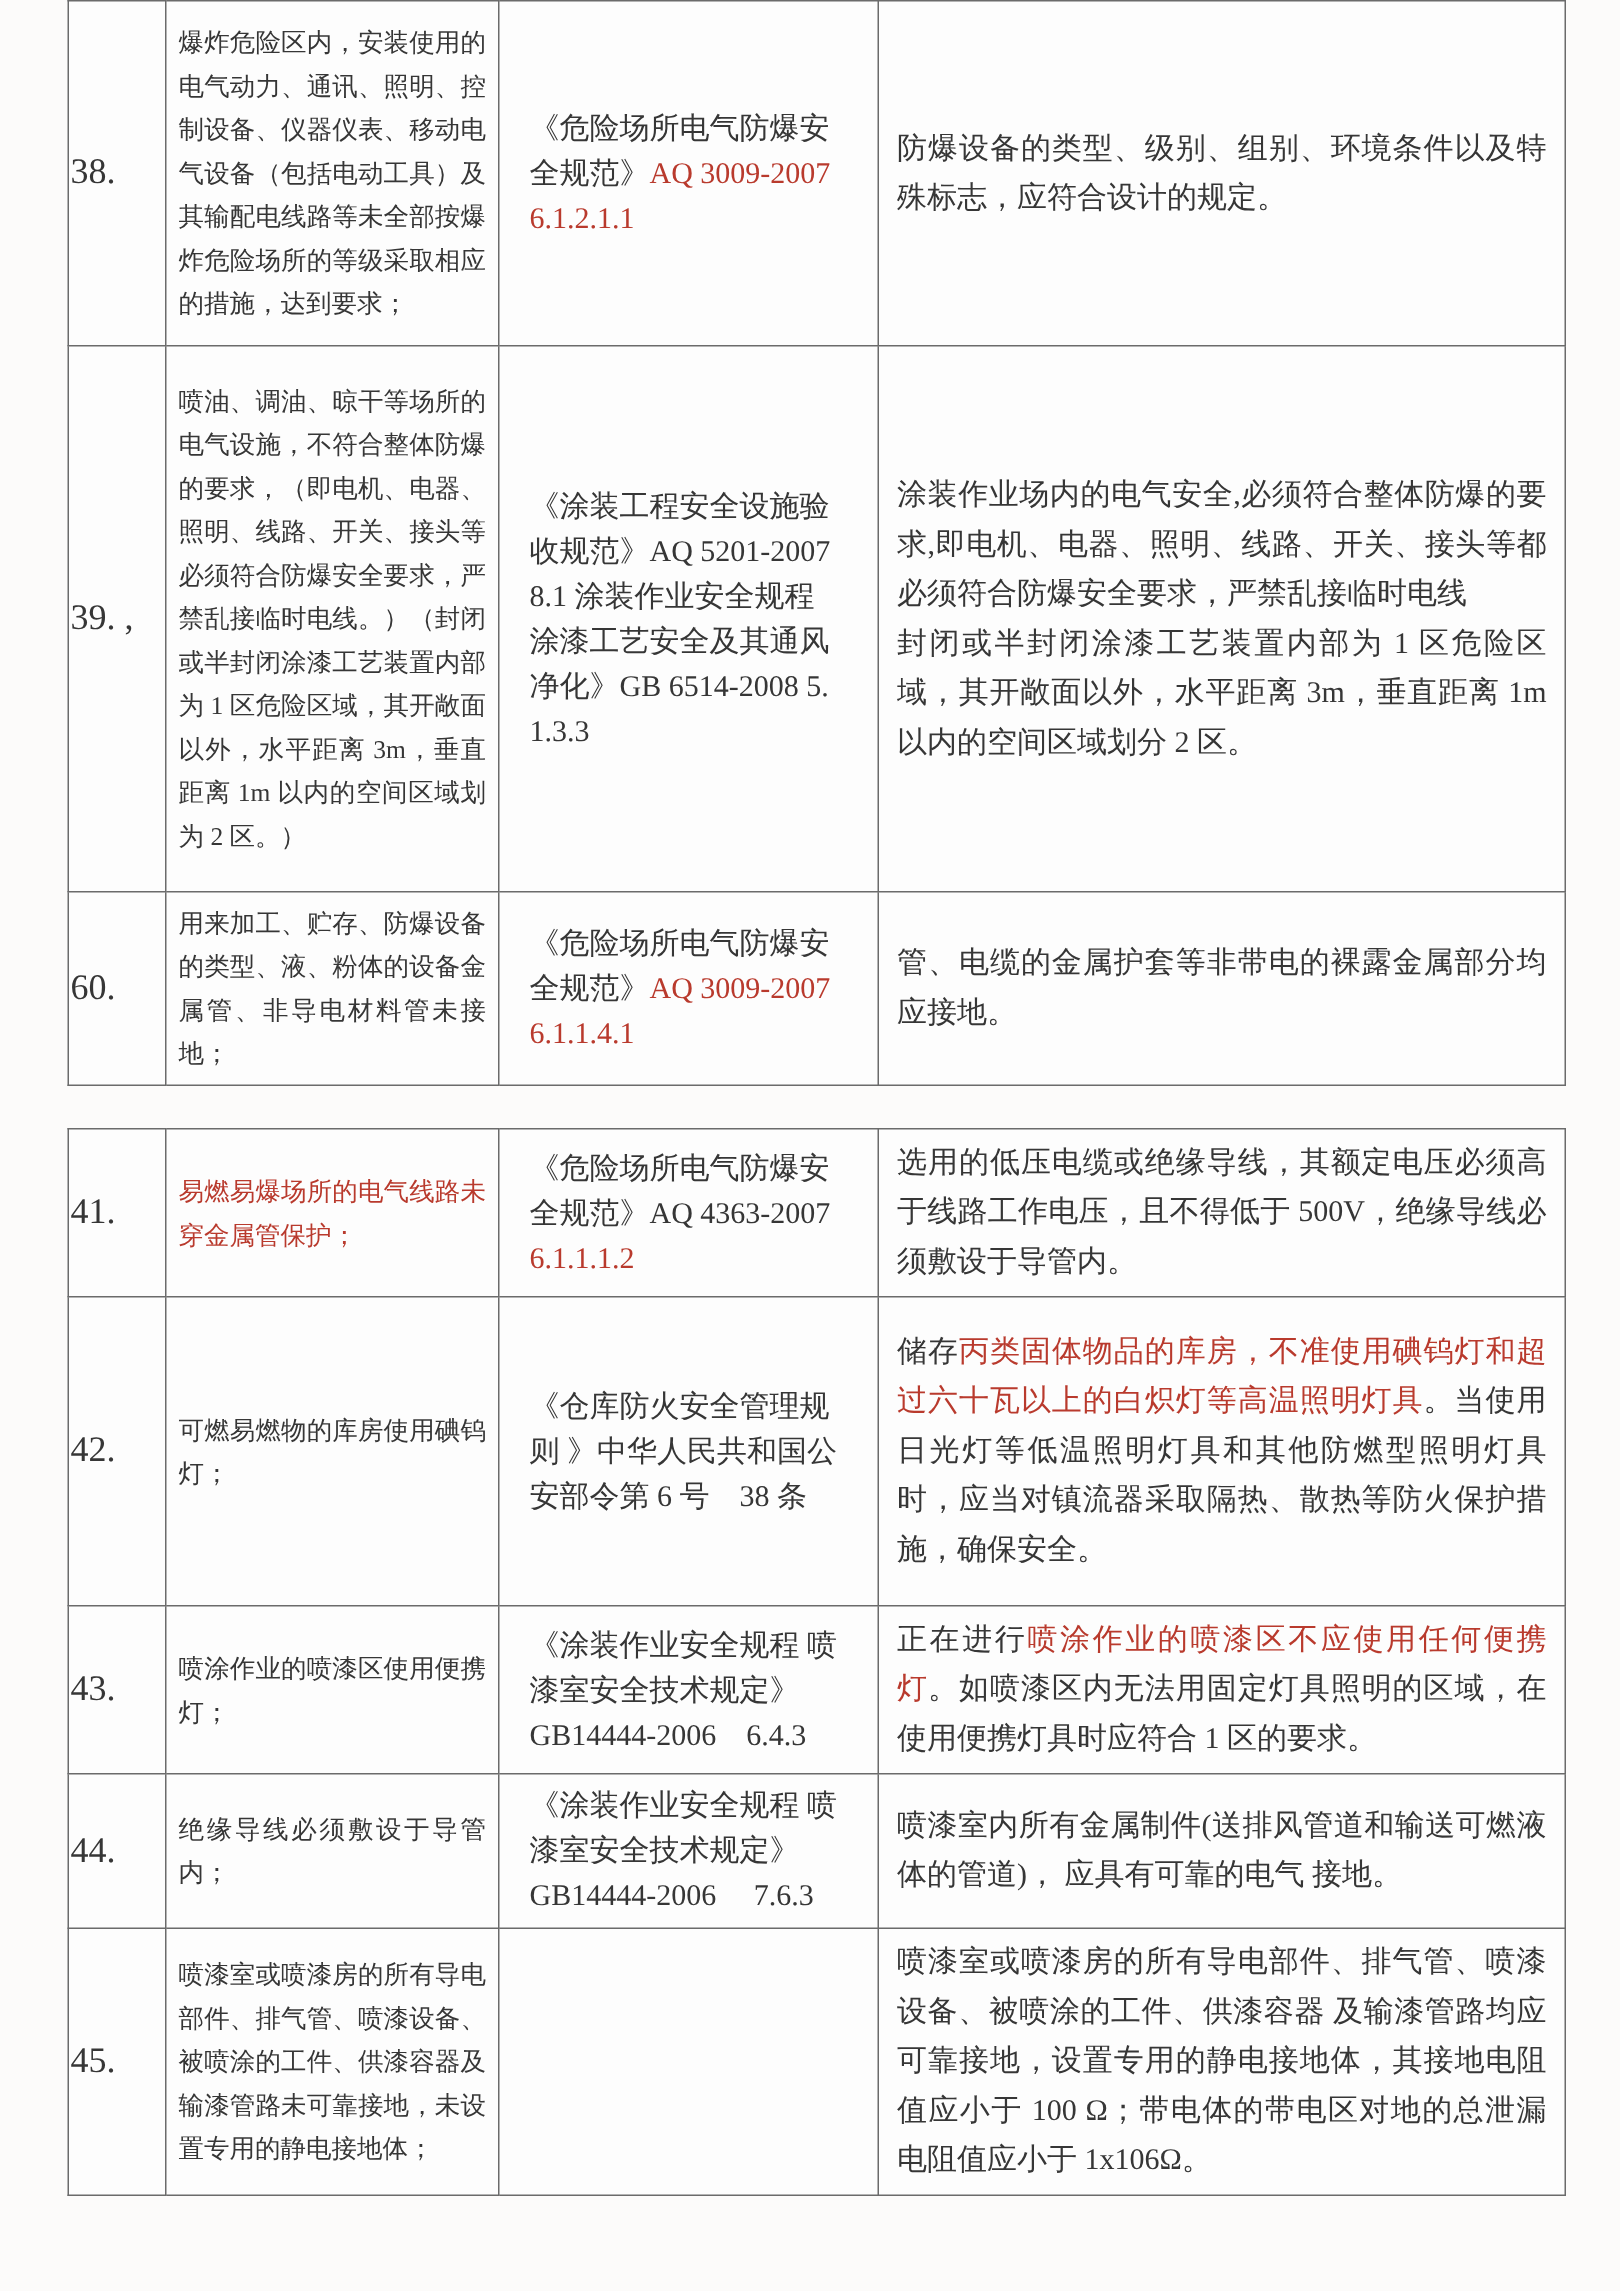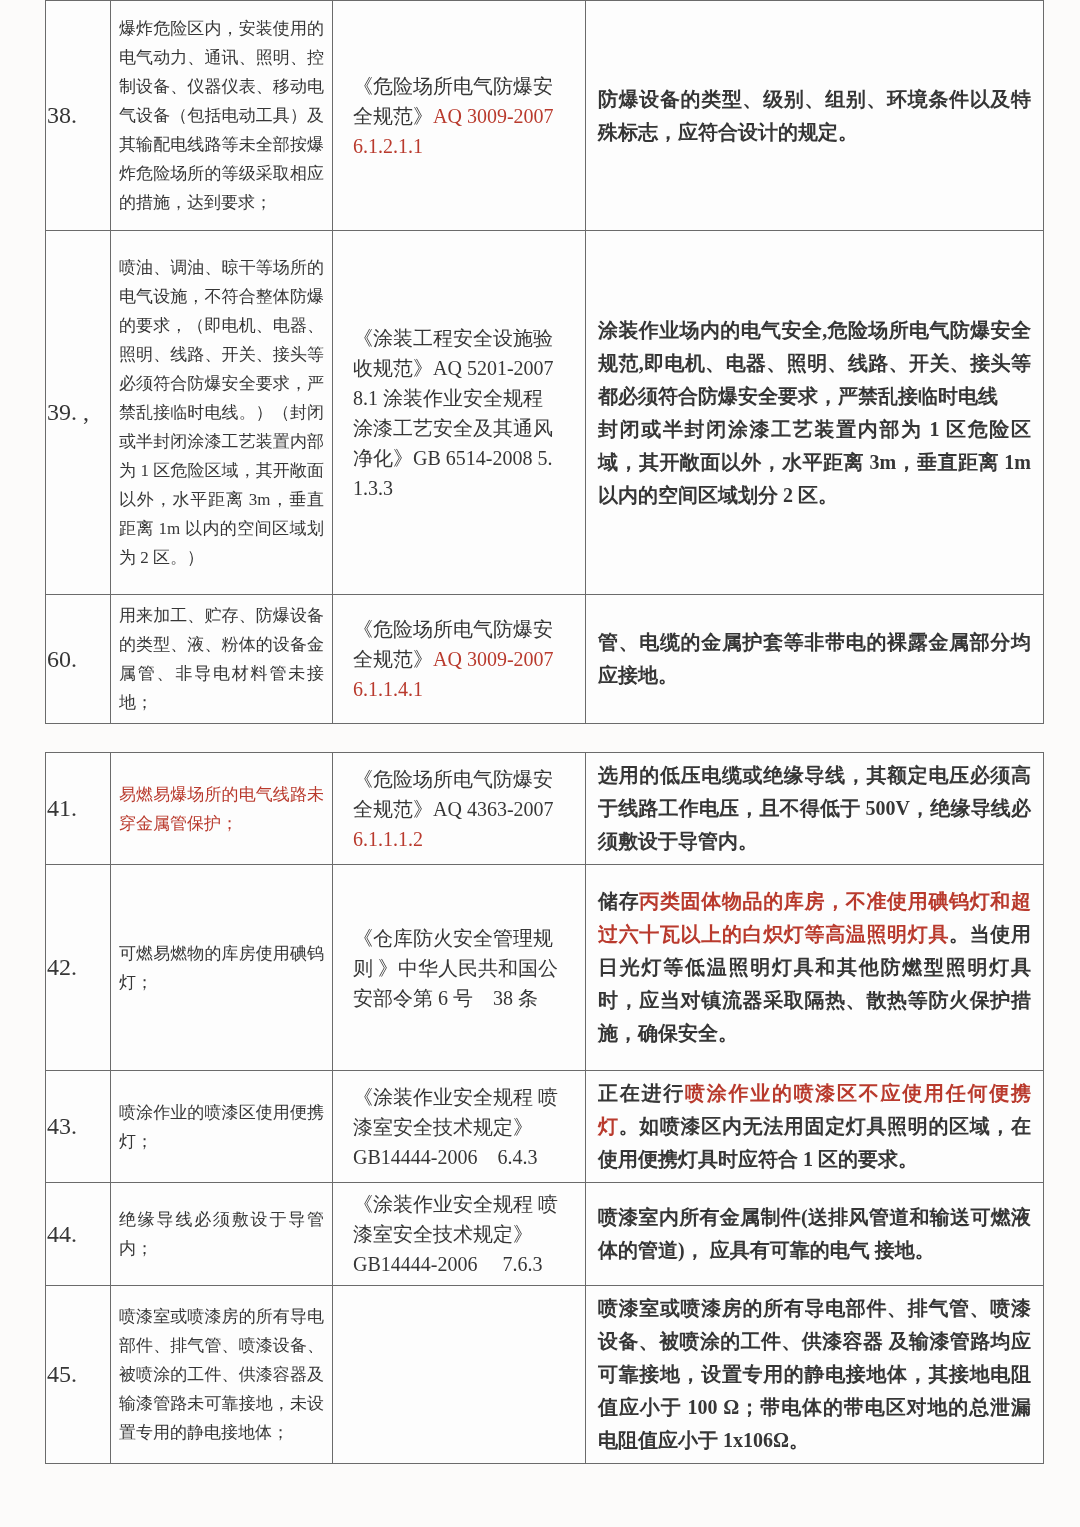--- a/index.html
+++ b/index.html
@@ -19,21 +19,21 @@
   }
   td{
     border:1px solid #6b6b6b;
     vertical-align:middle;
     box-sizing:border-box;
     word-break:break-all;
   }
   .col-no{width:65px;font-size:24px;}
   .col-problem{width:222px;font-size:17px;line-height:29px;padding:6px 8px;text-align:justify;}
   .col-basis{width:253px;font-size:20px;line-height:30px;padding:6px 20px;}
-  .col-req{width:458px;font-size:20px;line-height:33px;padding:6px 12px;text-align:justify;font-weight:bold;}
+  .col-req{width:458px;font-size:20px;line-height:33px;padding:6px 12px;text-align:justify;}
   .red{color:#b93a2d;}
   .gap{height:28px;}
   tr.h230{height:230px}
   tr.h364{height:364px}
   tr.h116{height:116px}
   tr.h92{height:92px}
   tr.h206{height:206px}
   tr.h88{height:88px}
   tr.h166{height:166px}
 </style>
@@ -48,21 +48,21 @@
         <td class="col-no">38.</td>
         <td class="col-problem"><span>爆炸危险区内，安装使用的电气动力、通讯、照明、控制设备、仪器仪表、移动电气设备（包括电动工具）及其输配电线路等未全部按爆炸危险场所的等级采取相应的措施，达到要求；</span></td>
         <td class="col-basis"><span>《危险场所电气防爆安全规范》</span><span class="red">AQ 3009-2007 6.1.2.1.1</span></td>
         <td class="col-req"><span>防爆设备的类型、级别、组别、环境条件以及特殊标志，应符合设计的规定。</span></td>
       </tr>
       <tr class="h364">
         <td class="col-no">39. ,</td>
         <td class="col-problem"><span>喷油、调油、晾干等场所的电气设施，不符合整体防爆的要求，（即电机、电器、照明、线路、开关、接头等必须符合防爆安全要求，严禁乱接临时电线。）（封闭或半封闭涂漆工艺装置内部为 1 区危险区域，其开敞面以外，水平距离 3m，垂直距离 1m 以内的空间区域划为 2 区。）</span></td>
         <td class="col-basis"><span>《涂装工程安全设施验收规范》AQ 5201-2007 8.1 涂装作业安全规程 涂漆工艺安全及其通风净化》GB 6514-2008 5.1.3.3</span></td>
         <td class="col-req">
-          <div>涂装作业场内的电气安全,危险场所电气防爆安全规范,即电机、电器、照明、线路、开关、接头等都必须符合防爆安全要求，严禁乱接临时电线</div>
+          <div>涂装作业场内的电气安全,必须符合整体防爆的要求,即电机、电器、照明、线路、开关、接头等都必须符合防爆安全要求，严禁乱接临时电线</div>
           <div>封闭或半封闭涂漆工艺装置内部为 1 区危险区域，其开敞面以外，水平距离 3m，垂直距离 1m 以内的空间区域划分 2 区。</div>
         </td>
       </tr>
       <tr class="h116">
         <td class="col-no">60.</td>
         <td class="col-problem"><span>用来加工、贮存、防爆设备的类型、液、粉体的设备金属管、非导电材料管未接地；</span></td>
         <td class="col-basis"><span>《危险场所电气防爆安全规范》</span><span class="red">AQ 3009-2007 6.1.1.4.1</span></td>
         <td class="col-req"><span>管、电缆的金属护套等非带电的裸露金属部分均应接地。</span></td>
       </tr>
     </tbody>

